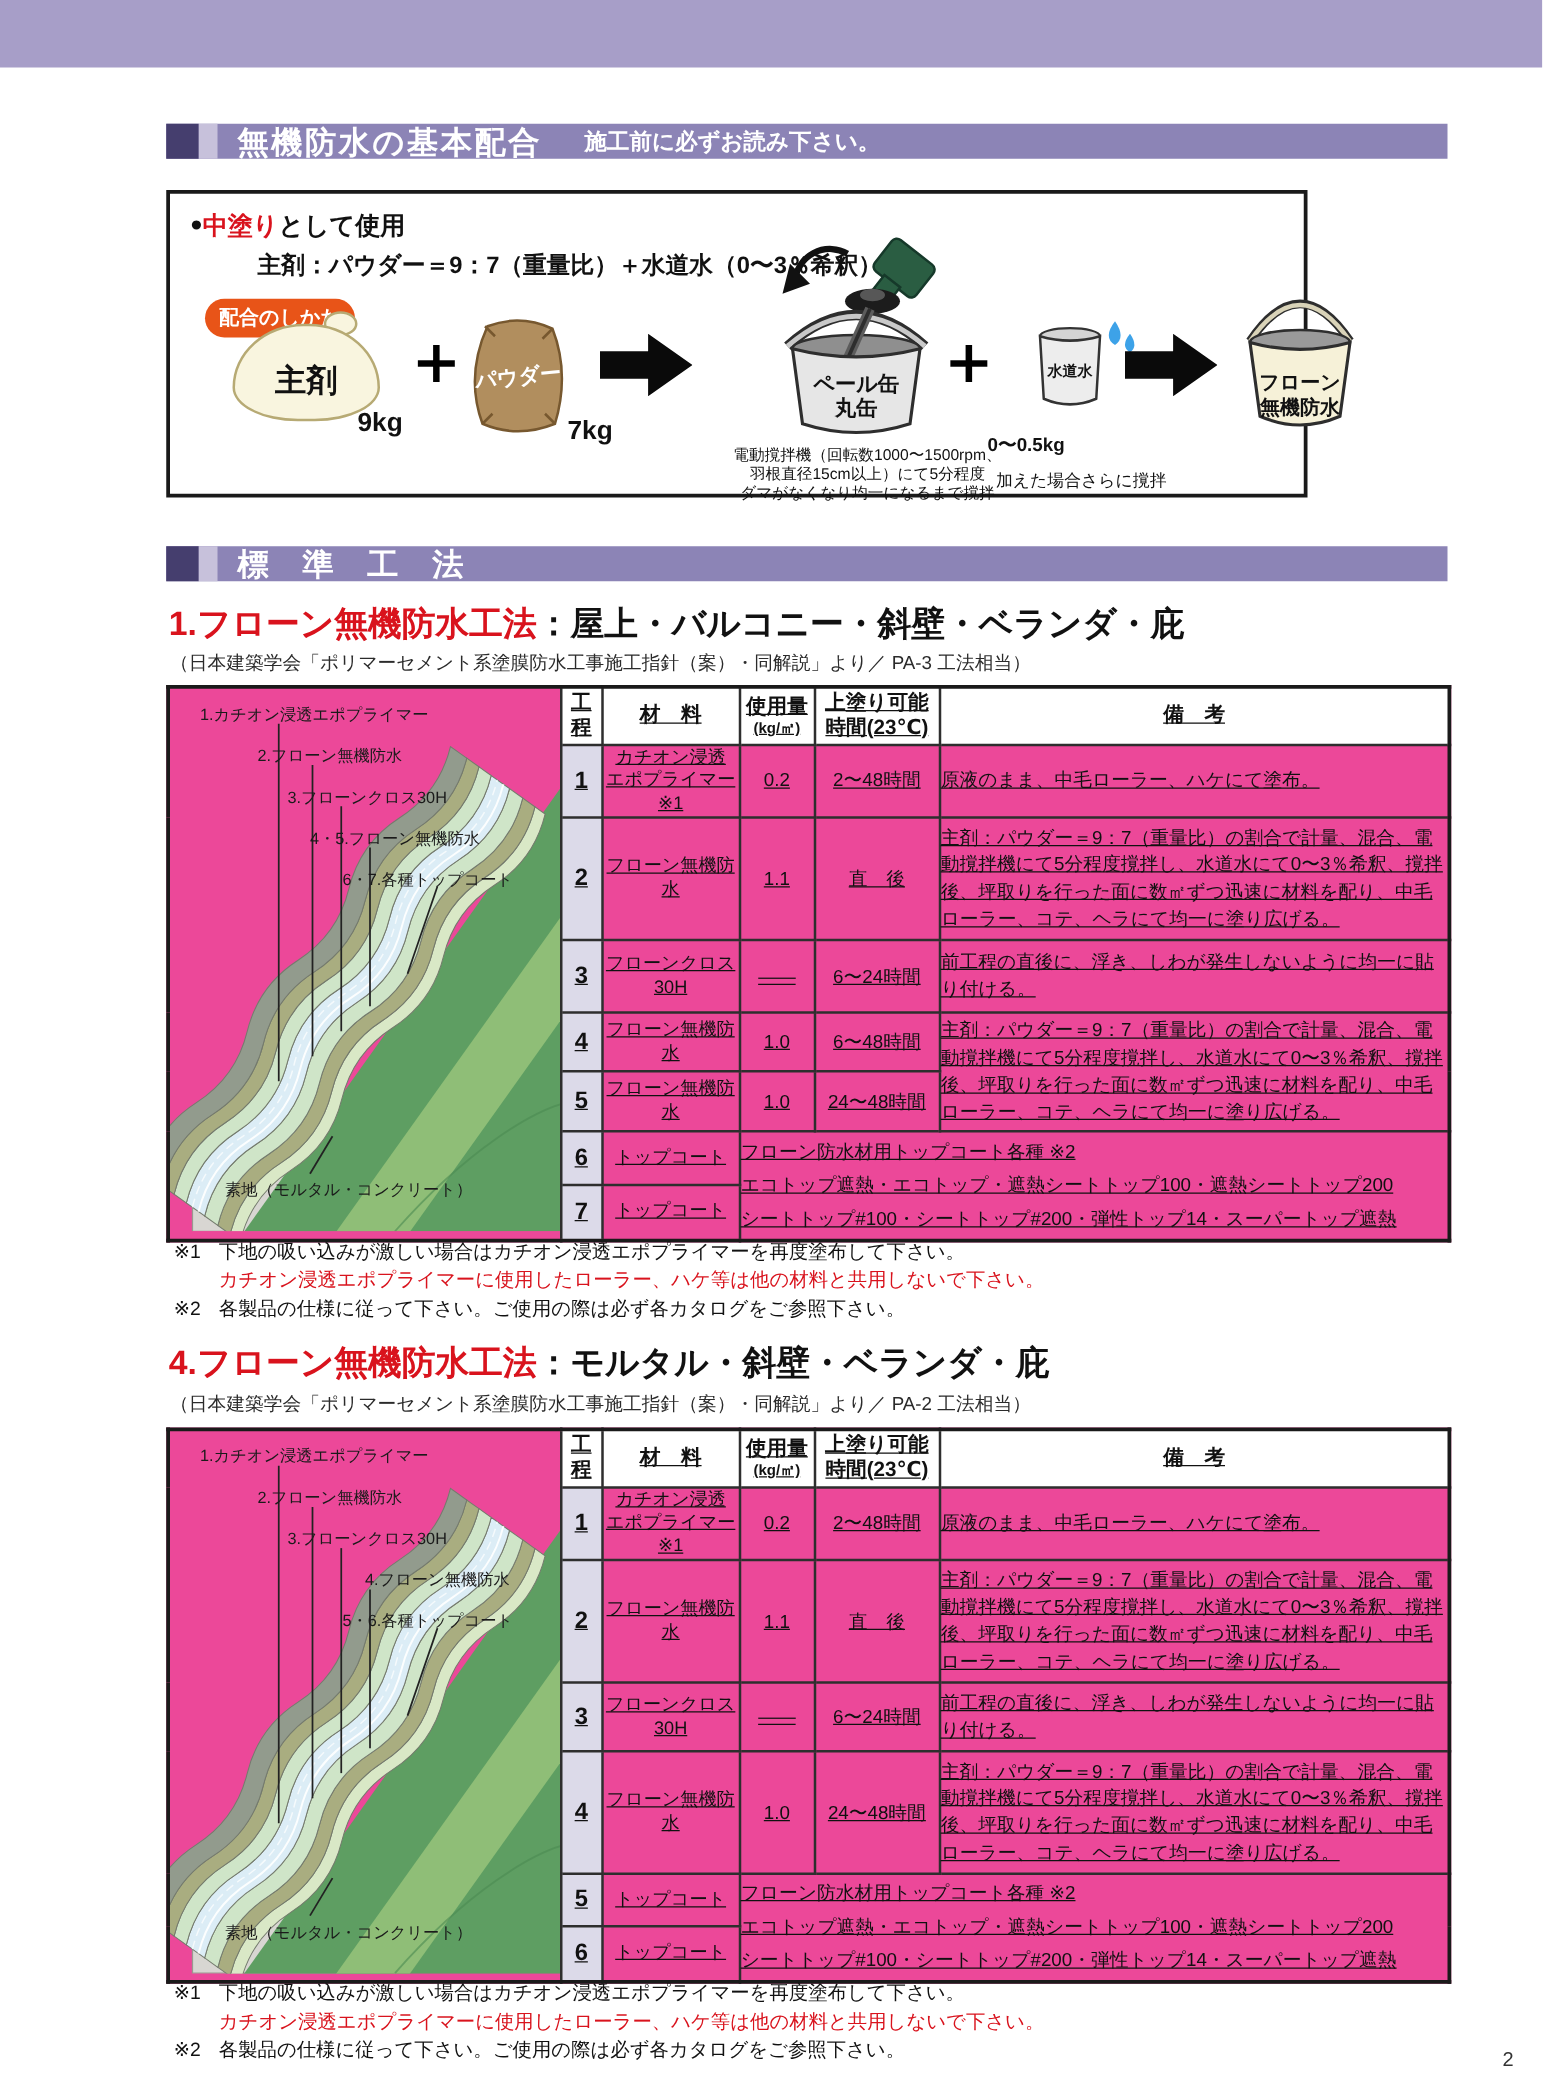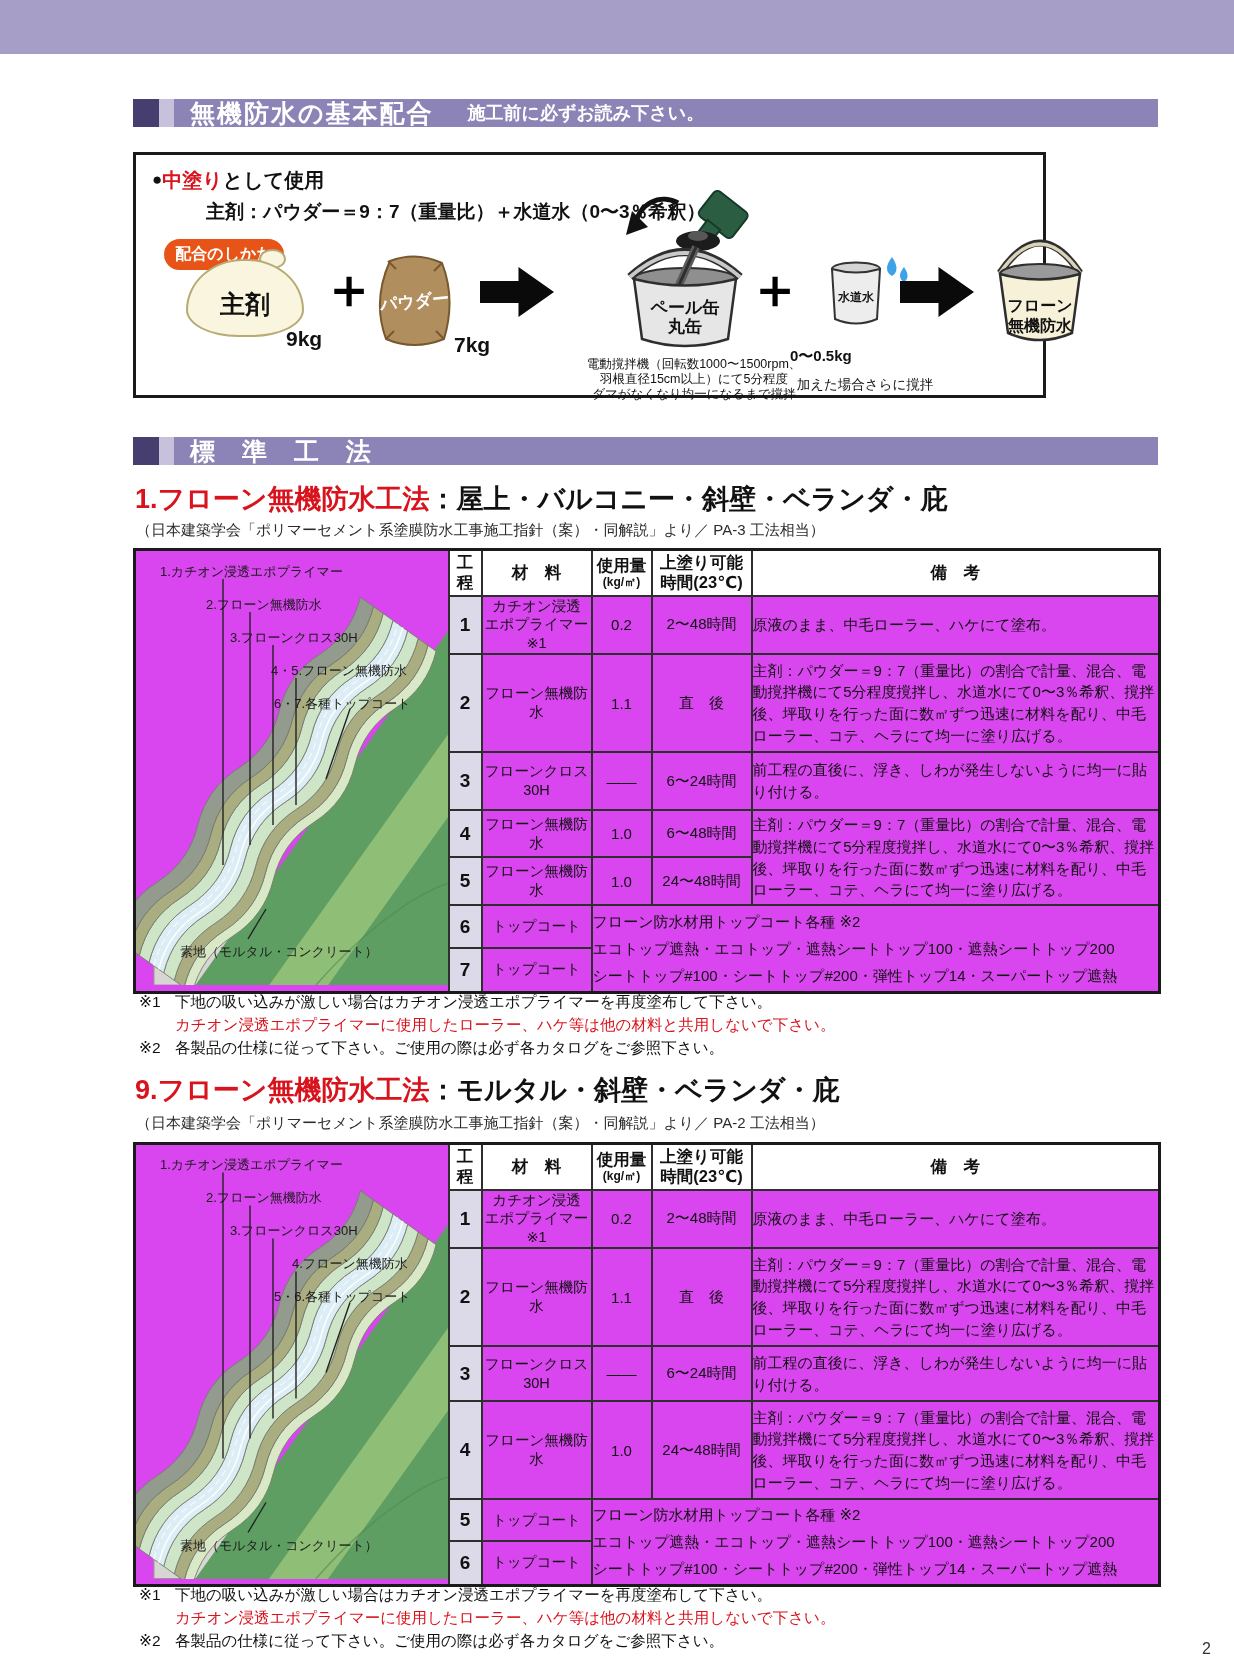--- a/index.html
+++ b/index.html
@@ -31,21 +31,21 @@
   .arr{position:absolute;width:74px;height:50px;background:#0a0a0a;
        clip-path:polygon(0 28%,52% 28%,52% 0,100% 50%,52% 100%,52% 72%,0 72%);}
   .mix-cap{position:absolute;left:408px;top:202px;width:300px;text-align:center;font-size:12.5px;line-height:15px;white-space:nowrap;}
   .wkg{position:absolute;left:654px;top:192px;width:150px;text-align:left;font-size:15px;font-weight:bold;}
   .wnote{position:absolute;left:640px;top:221px;width:178px;text-align:center;font-size:13.5px;}
   .absv{position:absolute;}
   
   .sec-title{position:absolute;left:135px;font-size:27px;font-weight:bold;white-space:nowrap;}
   .source{position:absolute;left:136px;font-size:15px;color:#2b2b2b;white-space:nowrap;}
   
-  .spec{position:absolute;left:133px;width:1025px;border-collapse:collapse;table-layout:fixed;background:#d946ef;border:3px solid #1a1a1a;}
+  .spec{position:absolute;left:133px;width:1025px;border-collapse:collapse;table-layout:fixed;background:#ec4899;border:3px solid #1a1a1a;text-decoration:underline;}
   .spec td,.spec th{border:2px solid #2e2e2e;padding:0;vertical-align:middle;color:#111;}
   .spec th{font-size:16.5px;font-weight:bold;text-align:center;background:#fff;line-height:1.2;}
   .unit{display:block;font-size:12px;font-weight:bold;margin-top:-1px;}
   .proc{background:#dcdae9;text-align:center;font-size:19px;font-weight:bold;}
   .mat{text-align:center;font-size:14.5px;line-height:1.3;}
   .mat span{display:block;}
   .val{text-align:center;font-size:15px;white-space:nowrap;}
   .rem{font-size:15px;line-height:1.45;padding:5px 9px;text-align:left;}
   .tc3{font-size:15px;line-height:1.8;padding:2px 12px;text-align:left;}
   .tc3 span{display:block;white-space:nowrap;}
@@ -185,21 +185,21 @@
             <polyline points="87,22 87,308" stroke="#222" stroke-width="1.4" fill="none"></polyline>
             <polyline points="114,55 114,288" stroke="#222" stroke-width="1.4" fill="none"></polyline>
             <polyline points="137,88 137,268" stroke="#222" stroke-width="1.4" fill="none"></polyline>
             <polyline points="160,121 160,248" stroke="#222" stroke-width="1.4" fill="none"></polyline>
             <polyline points="214,152 190,222" stroke="#222" stroke-width="1.4" fill="none"></polyline>
             <polyline points="112,382 130,352" stroke="#222" stroke-width="1.4" fill="none"></polyline>
           </svg>
           <div class="dlabel" style="left:24px;top:6px;">1.カチオン浸透エポプライマー</div>
           <div class="dlabel" style="left:70px;top:39px;">2.フローン無機防水</div>
           <div class="dlabel" style="left:94px;top:72px;">3.フローンクロス30H</div>
-          <div class="dlabel" style="left:112px;top:105px;margin-left:23px;">4・5.フローン無機防水</div>
+          <div class="dlabel" style="left:112px;top:105px;">4・5.フローン無機防水</div>
           <div class="dlabel" style="left:138px;top:138px;">6・7.各種トップコート</div>
           <div class="dlabel" style="left:44px;top:386px;">素地（モルタル・コンクリート）</div>
         </div>
       </td>
       <th>工程</th>
       <th>材　料</th>
       <th><span>使用量</span><span class="unit">(kg/㎡)</span></th>
       <th>
             <span style="display:block;">上塗り可能</span>
             <span style="display:block;">時間(23℃)</span>
@@ -267,21 +267,21 @@
     <div class="note-row">
         <span class="nno"></span>
         <span class="redtxt">カチオン浸透エポプライマーに使用したローラー、ハケ等は他の材料と共用しないで下さい。</span>
       </div>
     <div class="note-row">
         <span class="nno">※2</span>
         <span>各製品の仕様に従って下さい。ご使用の際は必ず各カタログをご参照下さい。</span>
       </div>
   </div>
 
-  <div class="sec-title" style="top:1072px;"><span class="redtxt">9.フローン無機防水工法</span><span>：モルタル・斜壁・ベランダ・庇</span></div>
+  <div class="sec-title" style="top:1072px;"><span class="redtxt">4.フローン無機防水工法</span><span>：モルタル・斜壁・ベランダ・庇</span></div>
   <div class="source" style="top:1114px;">（日本建築学会「ポリマーセメント系塗膜防水工事施工指針（案）・同解説」より／ PA-2 工法相当）</div>
 
   <table class="spec" style="top:1142px;">
     <colgroup>
         <col style="width:314px">
         <col style="width:33px">
         <col style="width:110px">
         <col style="width:60px">
         <col style="width:100px">
         <col style="width:408px">

